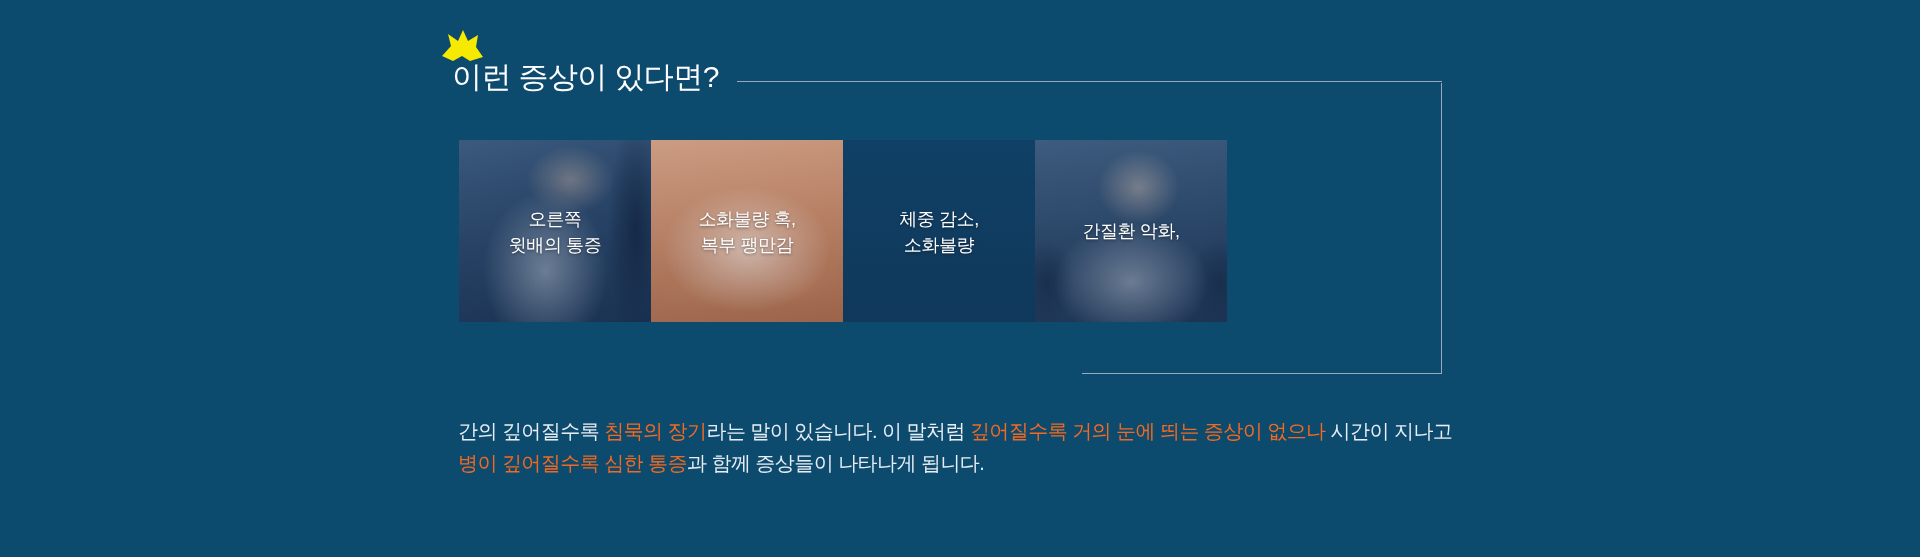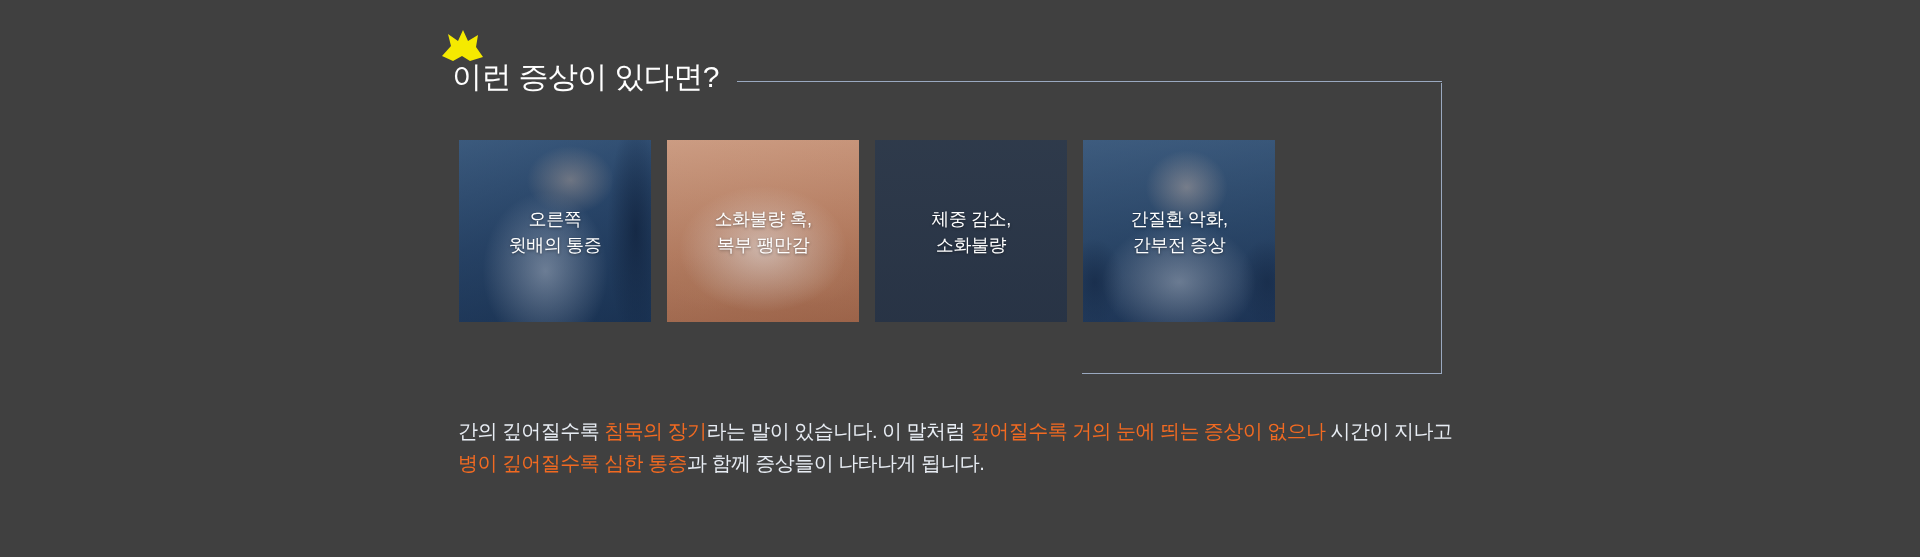--- a/index.html
+++ b/index.html
@@ -78,21 +78,21 @@
   }
 
   
   .cards {
     position: absolute;
     left: 459px;
     top: 140px;
     width: 985px;
     height: 182px;
     display: flex;
-    gap: 16px;
+    gap: 0;
   }
   .card {
     position: relative;
     width: 192px;
     height: 182px;
     overflow: hidden;
     flex: 0 0 auto;
   }
   .card .photo {
     position: absolute;
@@ -209,21 +209,21 @@
     font-size: 20px;
     line-height: 1.62;
     color: #e8edf4;
     letter-spacing: -0.55px;
   }
   .body-copy .em { color: #f26a21; }
 </style>
 </head>
 <body style="background: rgb(19, 41, 75);">
 
-<div class="stage" style="background: #404040;">
+<div class="stage" style="background: #0c4a6e;">
 
   <div class="header-row">
     <svg class="star-icon" viewBox="0 0 44 40">
       <polygon points="2,26 11,16 8,4 18,11 23,0 28,11 38,5 36,17 43,27 30,31 22,26 13,31" fill="#f5ea00"></polygon>
     </svg>
     <div class="section-title">이런 증상이 있다면?</div>
     <div class="rule-h" style="background: rgb(154, 169, 192);"></div>
   </div>
 
   <div class="rule-v" style="background: rgb(154, 169, 192);"></div>
@@ -257,21 +257,20 @@
         <div>소화불량</div>
       </div>
     </div>
 
 
     <div class="card">
       <div class="photo photo-5"></div>
       <div class="tint tint-5"></div>
       <div class="caption">
         <div>간질환 악화,</div>
-        <div>간부전 증상</div>
       </div>
     </div>
 
   </div>
 
 
   <div class="body-copy"><span>간의 깊어질수록 </span><span class="em">침묵의 장기</span><span>라는 말이 있습니다. 이 말처럼 </span><span class="em">깊어질수록 거의 눈에 띄는 증상이 없으나</span><span> 시간이 지나고 </span><span class="em">병이 깊어질수록 심한 통증</span><span>과 함께 증상들이 나타나게 됩니다.</span></div>
 
 </div>
 

